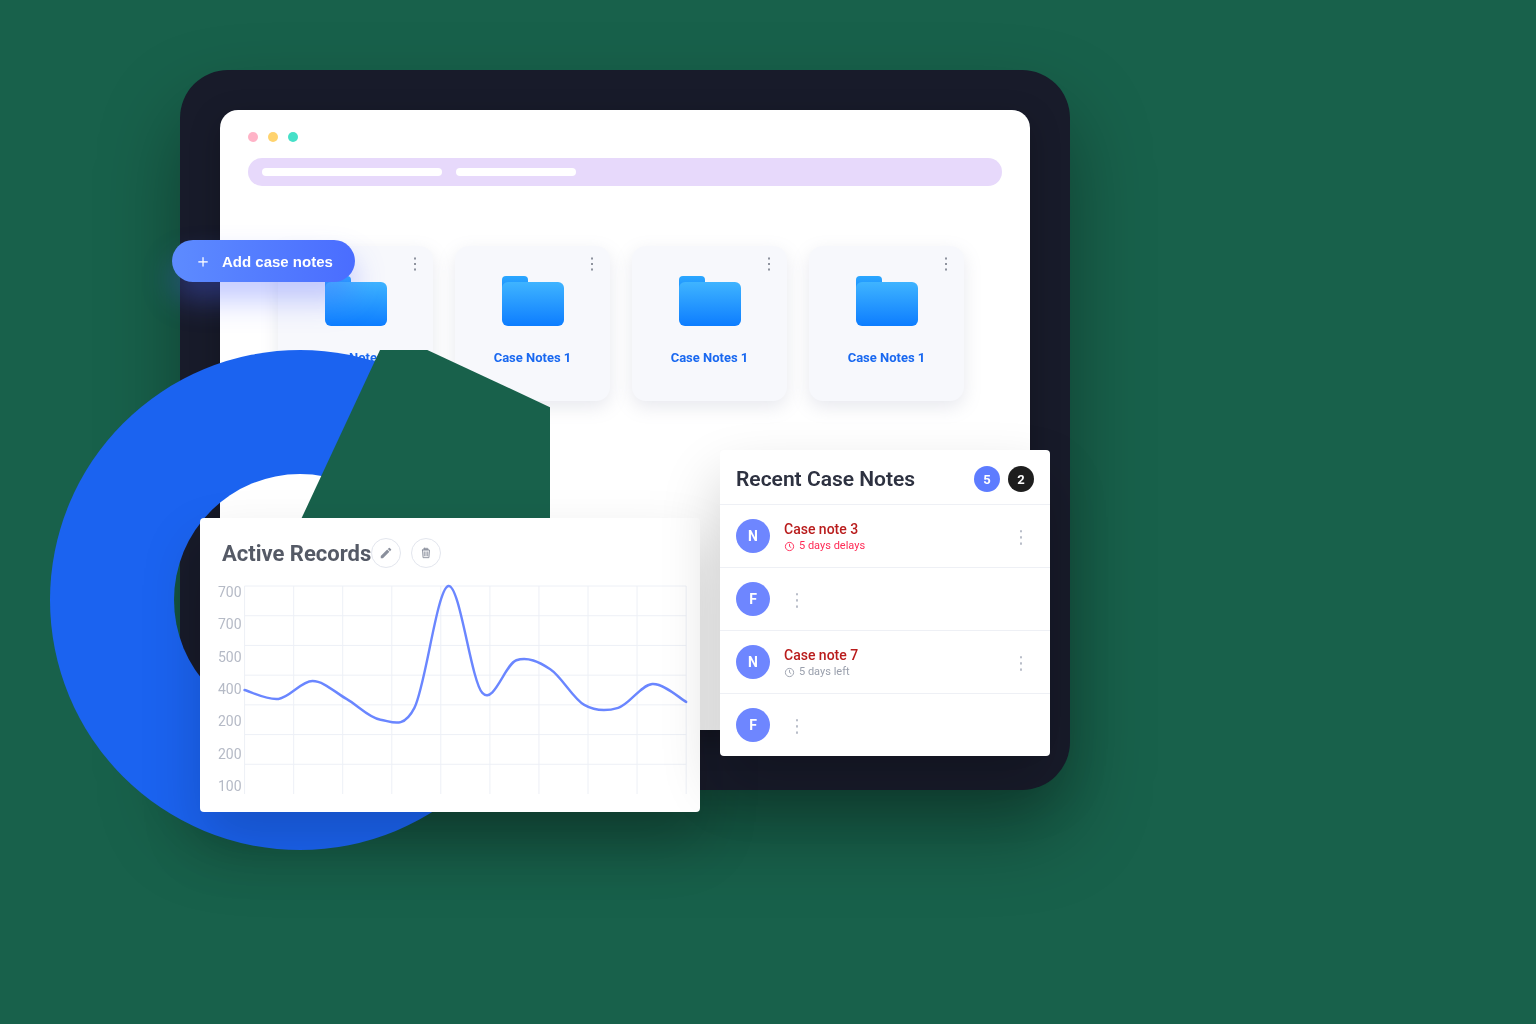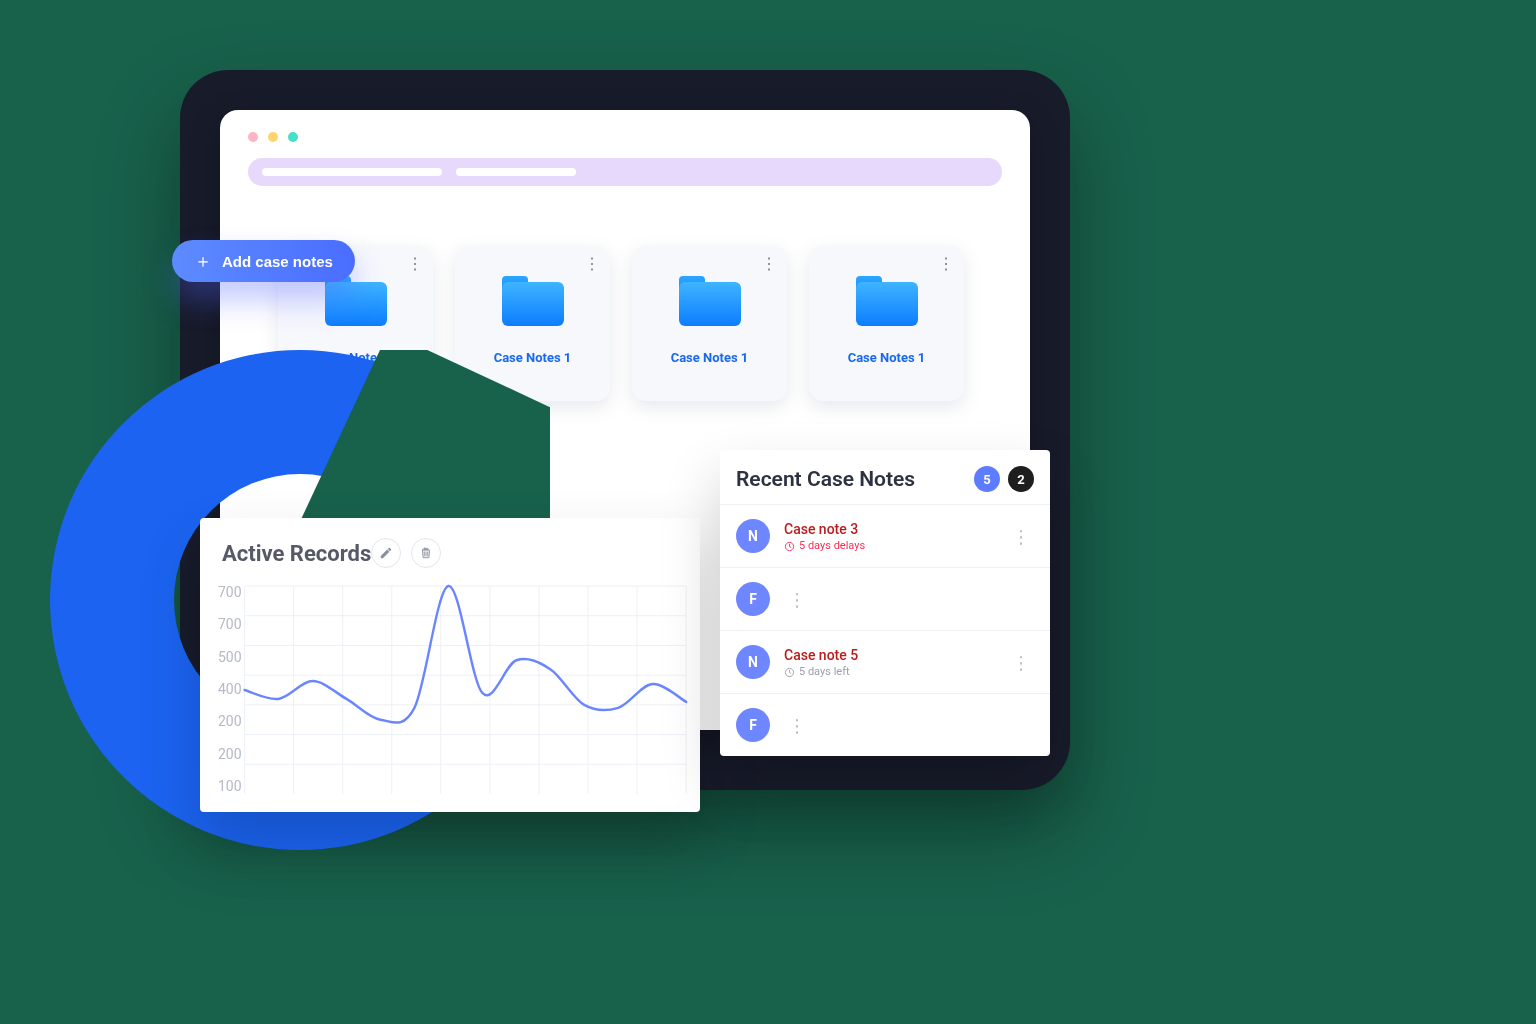--- a/index.html
+++ b/index.html
@@ -418,21 +418,21 @@
         </div>
         <div class="row-more">⋮</div>
       </div>
       <div class="recent-item">
         <div class="avatar">F</div>
         <div class="row-more">⋮</div>
       </div>
       <div class="recent-item">
         <div class="avatar">N</div>
         <div class="recent-text">
-          <div class="r-title">Case note 5</div>
+          <div class="r-title">Case note 7</div>
           <div class="r-sub ok">
             <svg width="11" height="11" viewBox="0 0 24 24">
               <circle cx="12" cy="12" r="9" fill="none" stroke="#9aa0ad" stroke-width="2"></circle>
               <path d="M12 7v5l3 2" fill="none" stroke="#9aa0ad" stroke-width="2" stroke-linecap="round"></path>
             </svg>
             <span>5 days left</span>
           </div>
         </div>
         <div class="row-more">⋮</div>
       </div>

